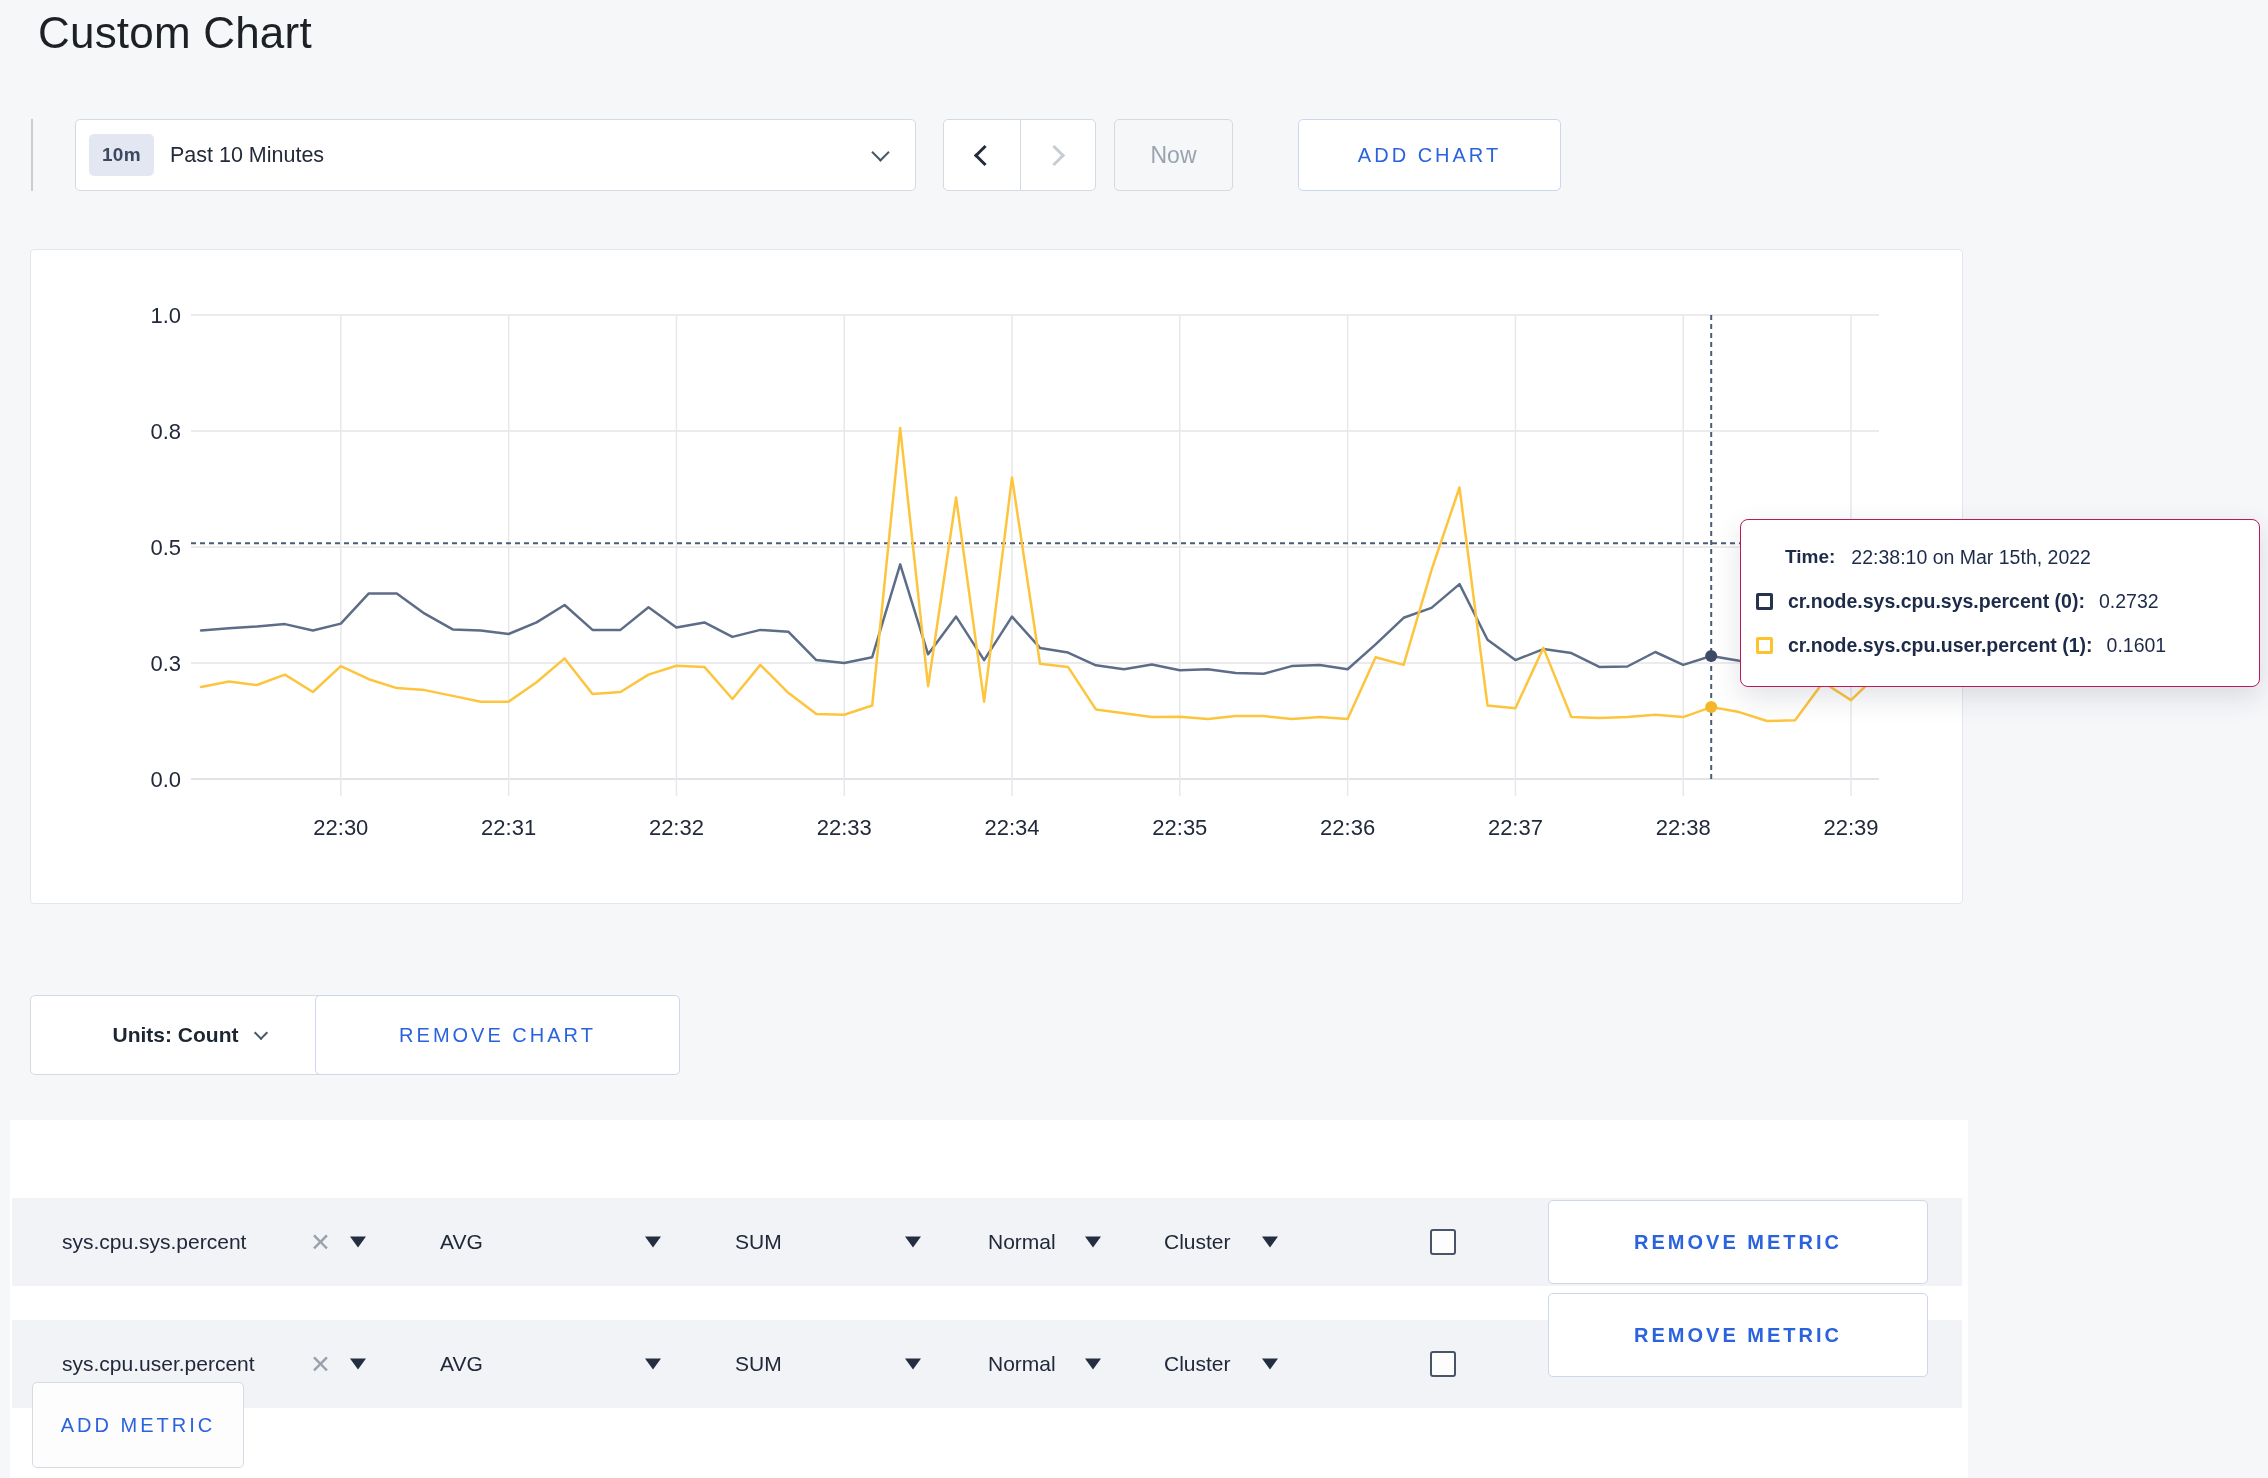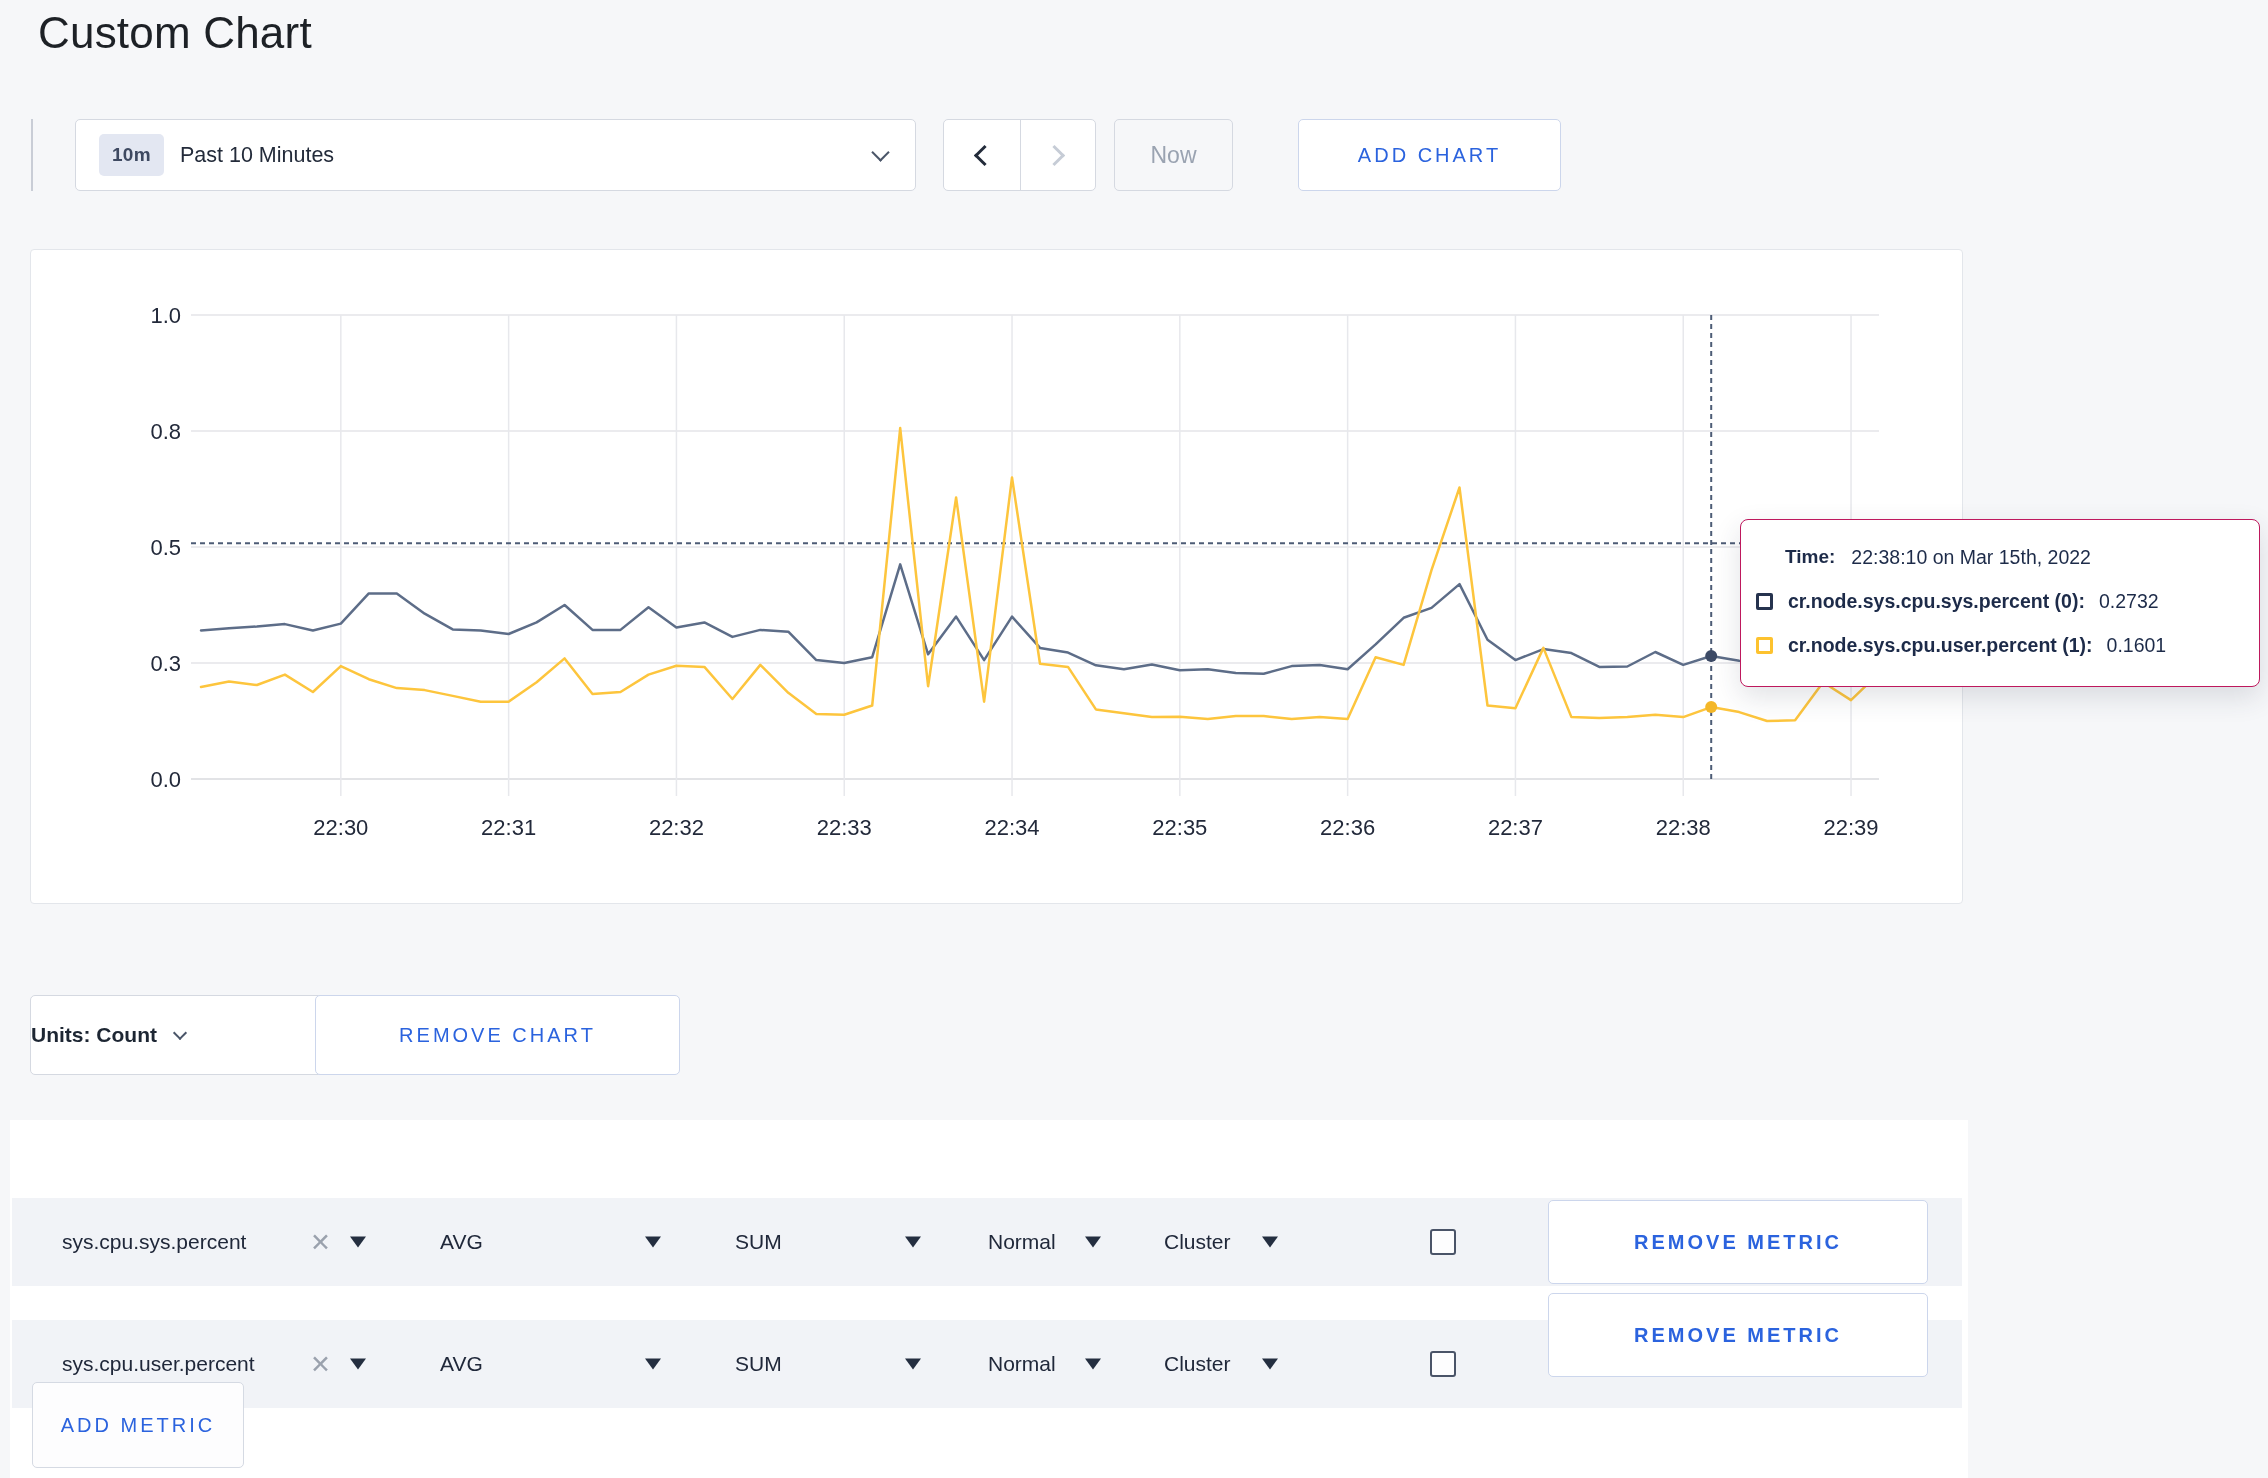--- a/index.html
+++ b/index.html
@@ -19,21 +19,21 @@
     font-size:44px; font-weight:500; color:#1d2126; letter-spacing:.2px;
   }
 
   
   #toolbar-divider { left:31px; top:119px; width:2px; height:72px; background:#c9cdd6; }
 
   .ctl {
     position:absolute; height:72px; border:1.5px solid #d5d9e1; border-radius:5px;
     background:#ffffff; display:flex; align-items:center; cursor:pointer;
   }
-  #time-select { left:75px; top:119px; width:841px; padding:0 28px 0 23px; }
+  #time-select { left:75px; top:119px; width:841px; padding:0 28px 0 13px; }
   #time-badge {
     background:#e3e7f2; color:#3e4961; font-weight:700; font-size:19px;
     border-radius:5px; padding:10px 13px; letter-spacing:.3px;
   }
   #time-label { font-size:21.5px; color:#232b3a; margin-left:16px; flex:1; }
   .chev-down {
     width:13px; height:13px; border-right:2.5px solid #4a5568; border-bottom:2.5px solid #4a5568;
     transform:rotate(45deg); margin-top:-6px;
   }
 
@@ -71,21 +71,21 @@
   .tt-row { display:flex; align-items:center; height:30px; margin-bottom:14px; }
   .tt-time { padding-left:32px; }
   .tt-label { font-weight:700; font-size:19px; margin-right:16px; }
   .tt-value { font-size:19.5px; }
   .swatch { width:17px; height:17px; border-radius:2px; background:#fff; margin:0 15px 0 3px; flex:none; }
   .swatch-sys  { border:3px solid #26334e; }
   .swatch-user { border:3px solid #fdc22e; }
   .tt-series { font-weight:700; font-size:19.5px; margin-right:14px; }
 
   
-  #units-button { left:30px; top:995px; width:319px; height:80px; justify-content:flex-start; background:#ffffff; }
+  #units-button { left:30px; top:995px; width:319px; height:80px; justify-content:center; background:#ffffff; }
   #units-label { font-size:21px; font-weight:700; color:#1d2633; margin-right:18px; }
   #units-button .chev-down { width:10px; height:10px; border-width:2px; margin-top:-4px; }
   #remove-chart-button { left:315px; top:995px; width:365px; height:80px;text-align:center; }
 
   
   #metrics-card {
     left:10px; top:1120px; width:1958px; height:358px;
     background:#ffffff;
   }
   .metric-row { position:absolute; left:12px; width:1950px; height:88px; background:#f1f3f7; }

